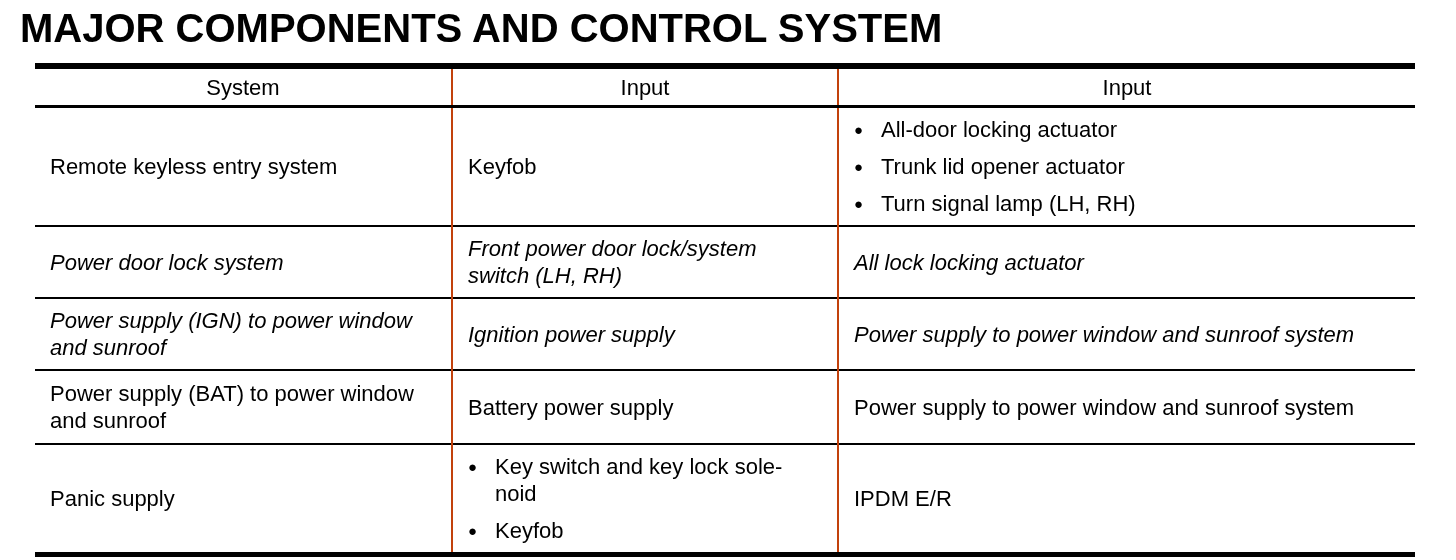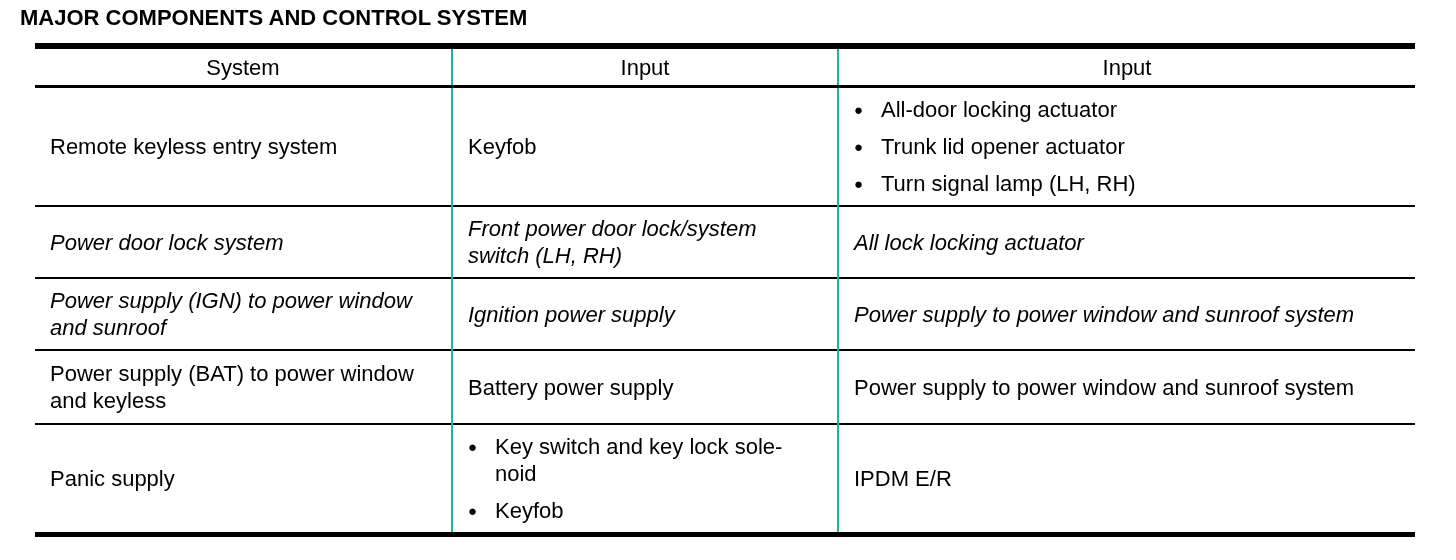--- a/index.html
+++ b/index.html
@@ -11,21 +11,21 @@
   }
   .page {
     width: 1456px;
     height: 560px;
     box-sizing: border-box;
     padding: 6px 0 0 20px;
     background: #ffffff;
     overflow: hidden;
   }
   .title {
-    font-size: 22px;
+    font-size: 40px;
     font-weight: bold;
     margin: 0;
     line-height: 1.1;
     white-space: nowrap;
   }
   table.components {
     border-collapse: collapse;
     table-layout: fixed;
     width: 1380px;
     margin-left: 15px;
@@ -46,21 +46,21 @@
     padding: 0;
     border-bottom: 3px solid #000;
   }
   td {
     border-top: 2px solid #000;
     vertical-align: middle;
     padding: 8px 12px 8px 15px;
     box-sizing: border-box;
   }
   th:nth-child(-n+2), td:nth-child(-n+2) {
-    border-right: 2px solid #14b8a6;
+    border-right: 2px solid #c2410c;
   }
   .cell-text { white-space: pre-line; margin-top: 21px; }
   .bullet-list { display: block; }
   .bullet-item { display: flex; align-items: flex-start; }
   .bullet-item + .bullet-item { margin-top: 10px; }
   .bullet {
     flex: 0 0 27px;
     width: 27px;
     font-size: 15px;
     line-height: 27px;
@@ -141,21 +141,21 @@
           <span class="cell-text">Ignition power supply</span>
         </td>
         <td>
           <span class="cell-text">Power supply to power window and sunroof system</span>
         </td>
       </tr>
 
       <tr class="r3">
         <td>
           <span class="cell-text">Power supply (BAT) to power window
-and keyless</span>
+and sunroof</span>
         </td>
         <td>
           <span class="cell-text">Battery power supply</span>
         </td>
         <td>
           <span class="cell-text">Power supply to power window and sunroof system</span>
         </td>
       </tr>
 
       <tr class="r4">

